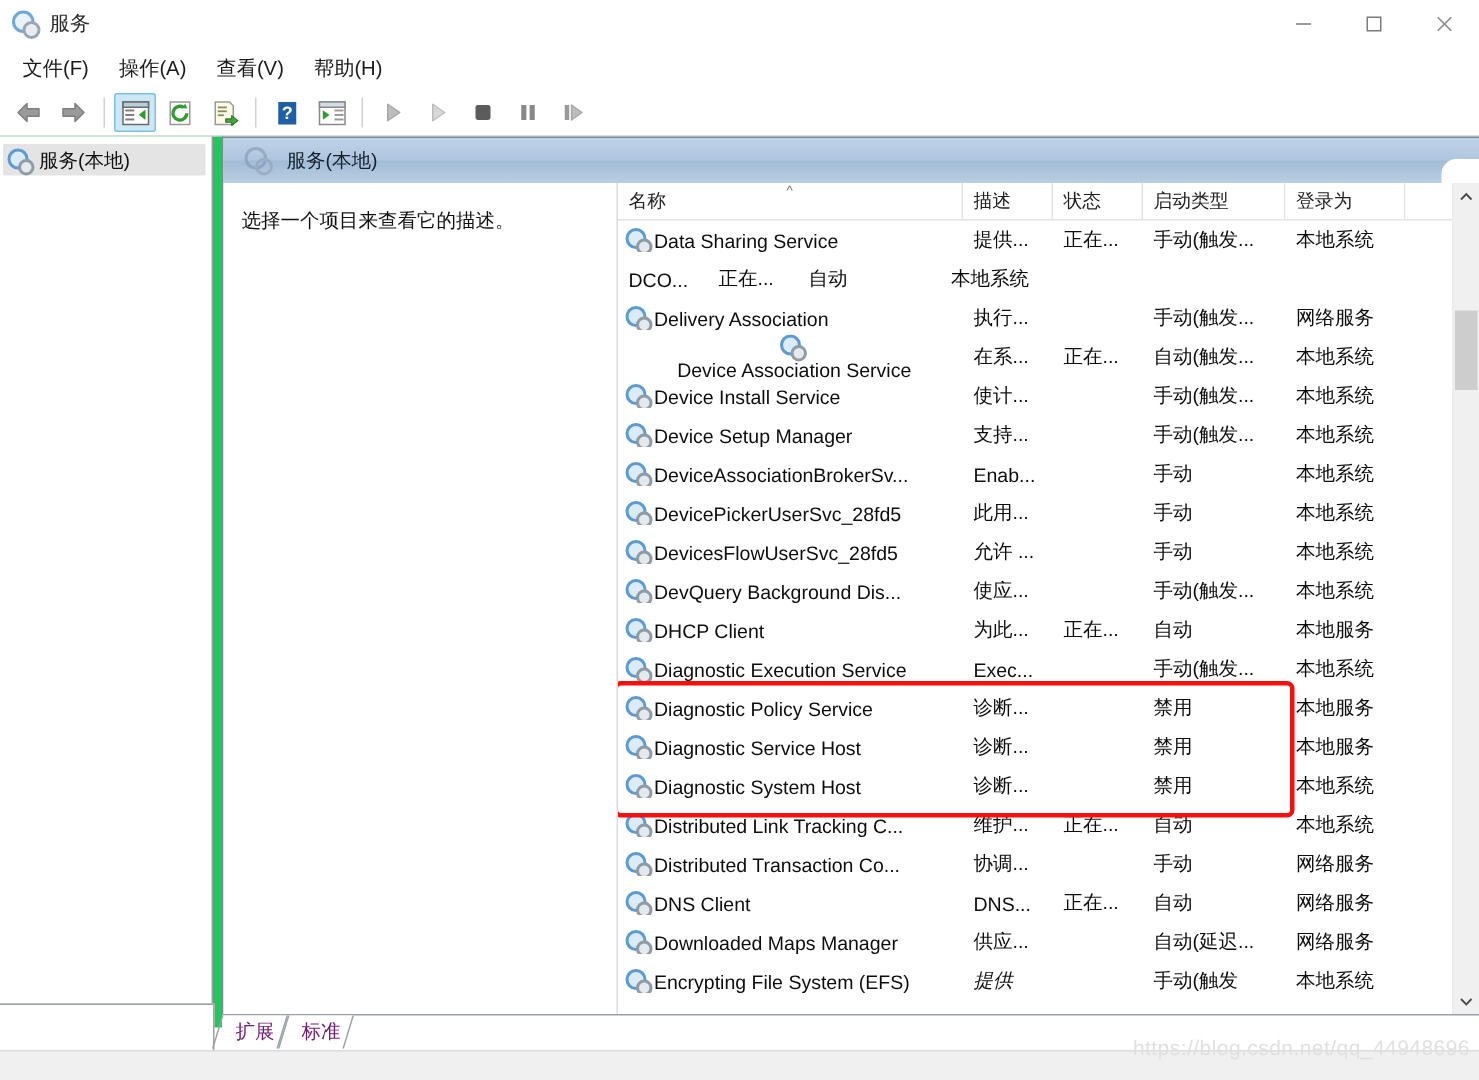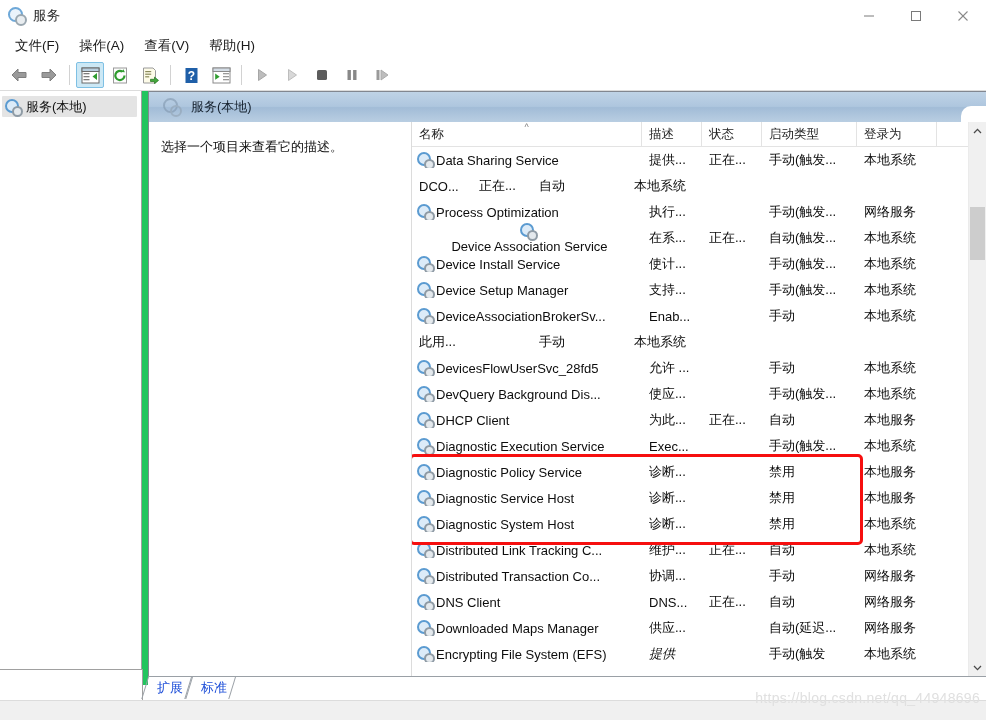--- a/index.html
+++ b/index.html
@@ -228,21 +228,21 @@
   
   .tabstrip {
     position: absolute; left: 148px; top: 676px; width: 838px; height: 24px;
     display: flex; align-items: flex-start;
     border-top: 1px solid #9aa0a6;
     background: #ffffff;
     box-sizing: border-box;
   }
   .tab {
     position: relative; height: 22px;
-    font-size: 13px; color: #1d4ed8;
+    font-size: 13px; color: #701a75;
     display: flex; align-items: center; justify-content: center;
     padding: 0 9px;
     background: #ffffff;
   }
   .tab:before, .tab:after {
     content: ""; position: absolute; top: 0; width: 1px; height: 22px;
     background: #9aa0a6;
   }
   .tab:before { left: 0; transform: skewX(-17deg); transform-origin: top left; }
   .tab:after  { right: 0; transform: skewX(-17deg); transform-origin: top right; }
@@ -471,21 +471,21 @@
                 <div class="cell" style="width: 60px;">正在...</div>
                 <div class="cell" style="width: 95px;">自动</div>
                 <div class="cell" style="width: 80px;">本地系统</div>
               </div>
               <div class="lv-row">
                 <div class="cell name" style="width: 230px;">
                   <div class="svc-icon">
                     <div class="sg1"></div>
                     <div class="sg2"></div>
                   </div>
-                  <span>Process Optimization</span>
+                  <span>Delivery Association</span>
                 </div>
                 <div class="cell" style="width: 60px;">执行...</div>
                 <div class="cell" style="width: 60px;"></div>
                 <div class="cell" style="width: 95px;">手动(触发...</div>
                 <div class="cell" style="width: 80px;">网络服务</div>
               </div>
               <div class="lv-row">
                 <div class="cell name" style="width: 230px; flex-direction: column;">
                   <div class="svc-icon">
                     <div class="sg1"></div>
@@ -531,20 +531,27 @@
                     <div class="sg2"></div>
                   </div>
                   <span>DeviceAssociationBrokerSv...</span>
                 </div>
                 <div class="cell" style="width: 60px;">Enab...</div>
                 <div class="cell" style="width: 60px;"></div>
                 <div class="cell" style="width: 95px;">手动</div>
                 <div class="cell" style="width: 80px;">本地系统</div>
               </div>
               <div class="lv-row">
+                <div class="cell name" style="width: 230px;">
+                  <div class="svc-icon">
+                    <div class="sg1"></div>
+                    <div class="sg2"></div>
+                  </div>
+                  <span>DevicePickerUserSvc_28fd5</span>
+                </div>
                 <div class="cell" style="width: 60px;">此用...</div>
                 <div class="cell" style="width: 60px;"></div>
                 <div class="cell" style="width: 95px;">手动</div>
                 <div class="cell" style="width: 80px;">本地系统</div>
               </div>
               <div class="lv-row">
                 <div class="cell name" style="width: 230px;">
                   <div class="svc-icon">
                     <div class="sg1"></div>
                     <div class="sg2"></div>

